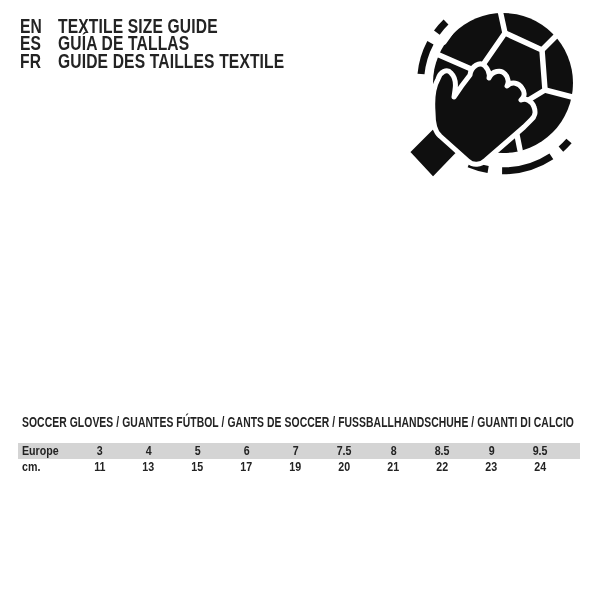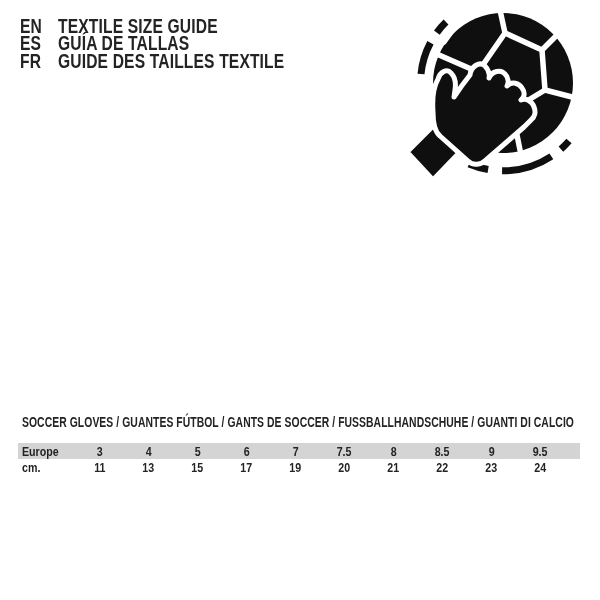--- a/index.html
+++ b/index.html
@@ -69,21 +69,21 @@
   .size-table {
     position: absolute;
     left: 18px;
     top: 443px;
     width: 562px;
     font-size: 13px;
     font-weight: bold;
   }
   .size-row {
     display: flex;
-    align-items: center;
+    align-items: flex-start;
   }
   .size-row.highlight {
     background: #d4d4d4;
     height: 16px;
   }
   .size-row.plain {
     height: 17px;
   }
   .cell-label {
     width: 57px;

